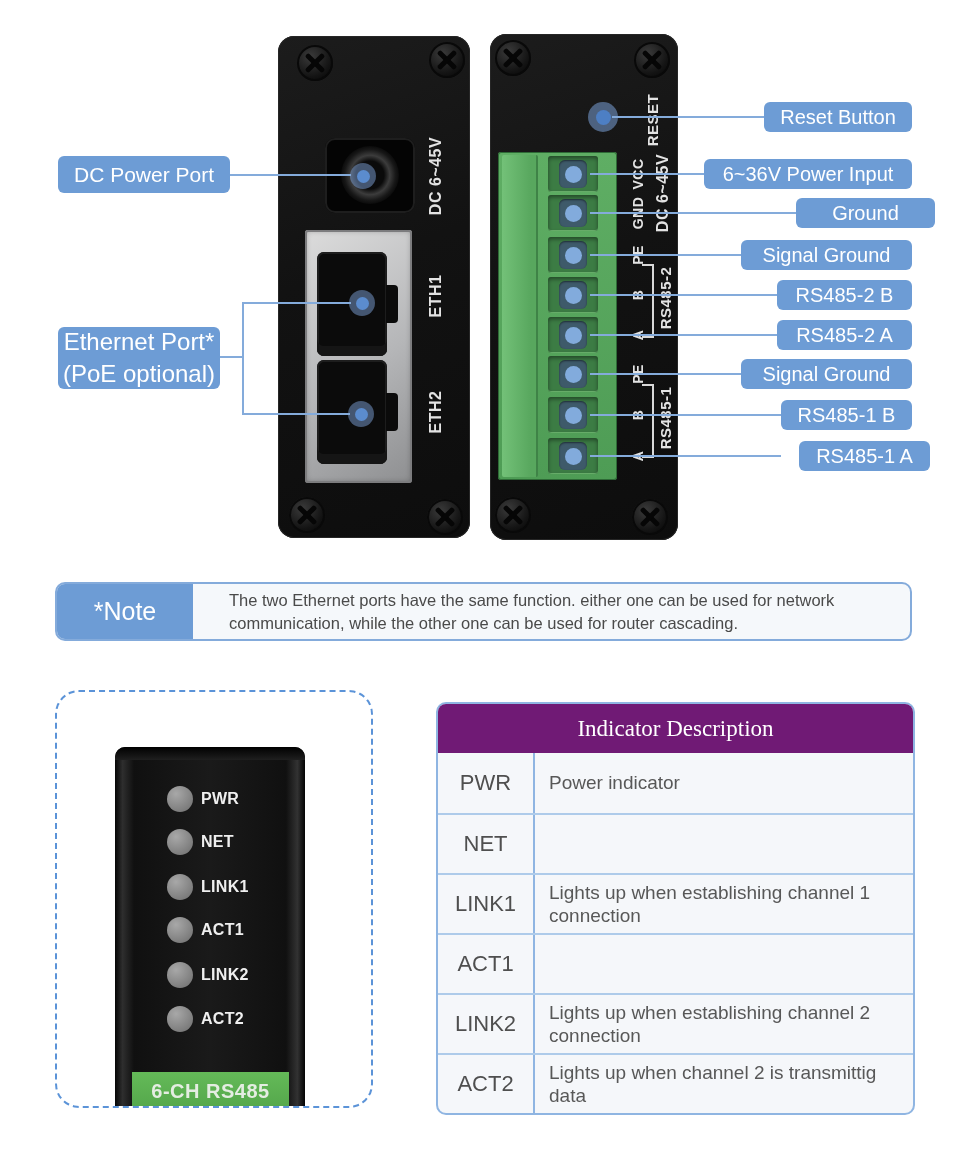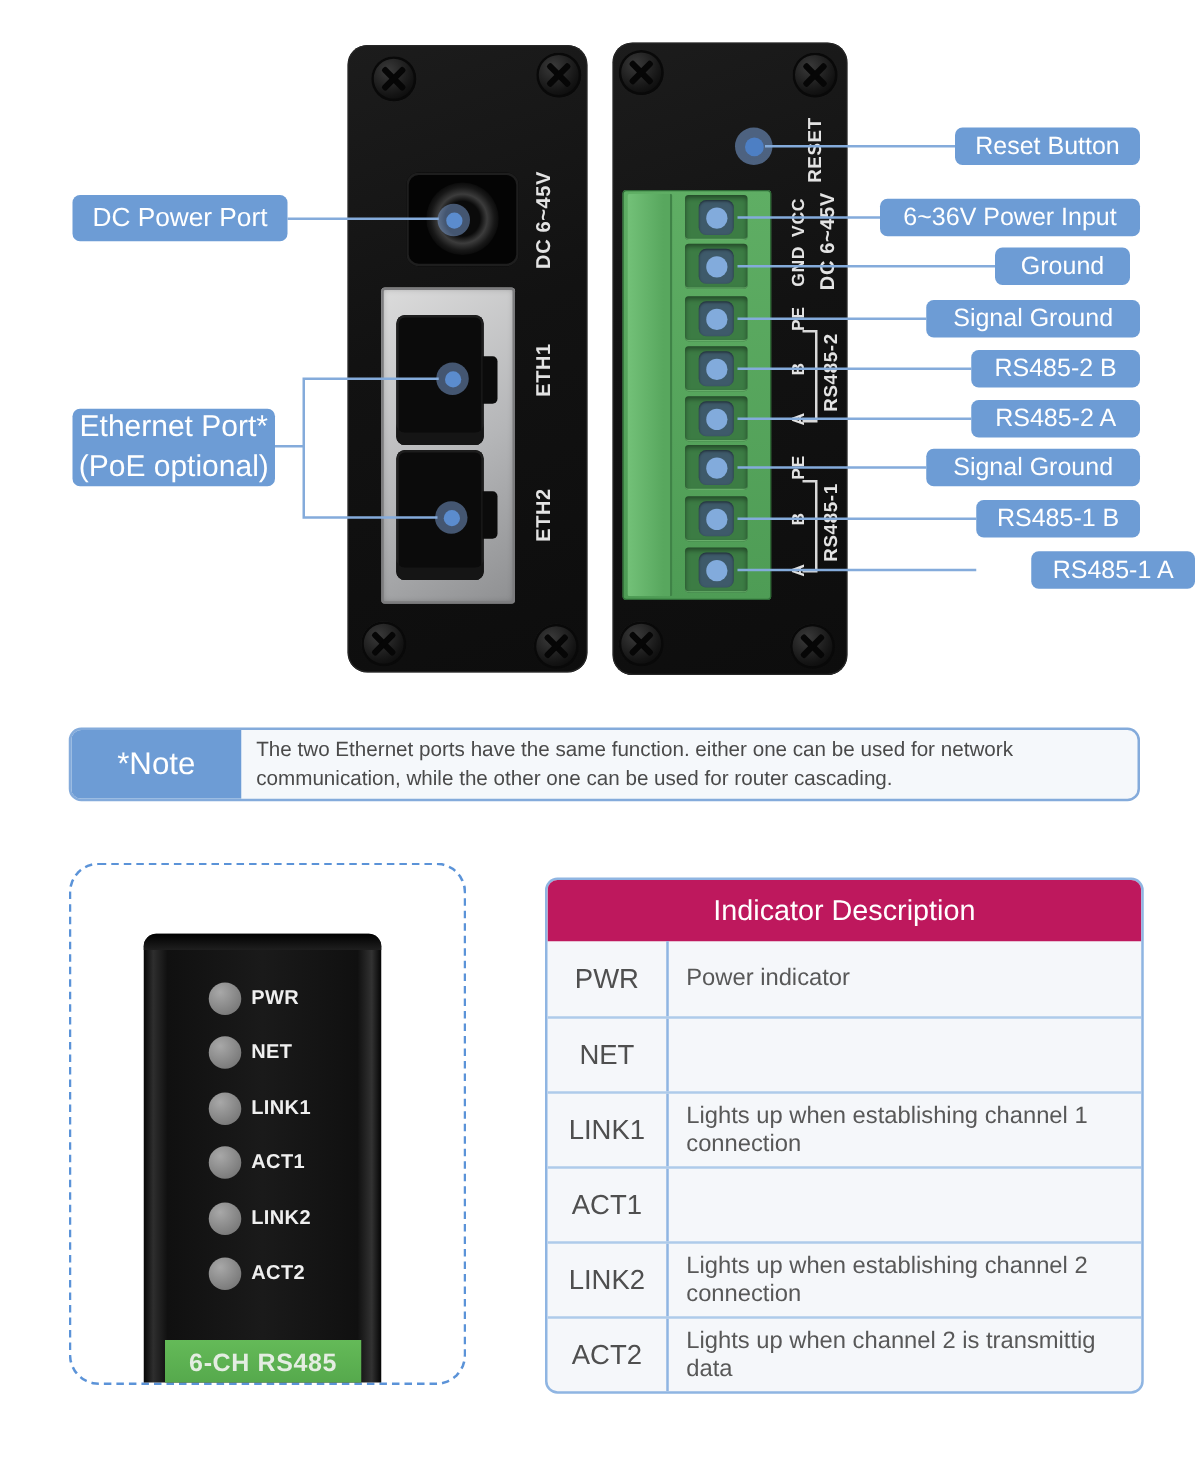--- a/index.html
+++ b/index.html
@@ -72,21 +72,21 @@
   .blabel{position:absolute;background:#6d9cd5;color:#ffffff;border-radius:6px;height:30px;
           line-height:30px;text-align:center;font-size:20px;}
   .blabel-big{position:absolute;background:#6d9cd5;color:#ffffff;border-radius:6px;text-align:center;}
 
   
   .note{position:absolute;left:55px;top:582px;width:857px;height:59px;border:2px solid #84abdb;
         border-radius:10px;display:flex;overflow:hidden;background:#f5f8fb;box-sizing:border-box;}
   .note-label{width:136px;flex:0 0 136px;background:#6d9cd5;color:#ffffff;font-size:25px;
         display:flex;align-items:center;justify-content:center;}
   .note-body{flex:1;display:flex;flex-direction:column;justify-content:center;
-        padding:4px 18px 4px 12px;font-size:16.5px;line-height:1.35;color:#4a4a4a;}
+        padding:4px 18px 4px 36px;font-size:16.5px;line-height:1.35;color:#4a4a4a;}
 
   
   .dashed-box{position:absolute;left:55px;top:690px;width:318px;height:418px;
               border:2px dashed #5b93d8;border-radius:24px;overflow:hidden;background:#ffffff;
               box-sizing:border-box;}
   .front-device{position:absolute;left:58px;top:55px;width:190px;height:363px;
        background:linear-gradient(90deg,#060606 0%,#2e2e2e 4%,#101010 10%,#1a1a1a 50%,#101010 90%,#323232 96%,#040404 100%);
        border-radius:10px 10px 0 0;}
   .front-device::before{content:"";position:absolute;left:0;top:0;right:0;height:13px;
        background:linear-gradient(180deg,#000 0%,#1f1f1f 100%);border-radius:10px 10px 0 0;}
@@ -95,22 +95,22 @@
   .led-label{position:absolute;left:86px;color:#efefef;font-size:16px;font-weight:600;
        letter-spacing:0.3px;line-height:26px;}
   .band{position:absolute;left:17px;top:325px;width:157px;height:38px;
         background:linear-gradient(180deg,#64ba58 0%,#54a74b 100%);
         display:flex;align-items:center;justify-content:center;
         color:#e4ede2;font-size:20px;font-weight:bold;letter-spacing:0.5px;}
 
   
   .itable{position:absolute;left:436px;top:702px;width:479px;border:2px solid #8fb5e2;
           border-radius:10px;overflow:hidden;background:#f5f7fa;box-sizing:border-box;}
-  .itable-header{height:49px;background:#be185d;color:#ffffff;font-size:23px;
-          display:flex;align-items:center;justify-content:center;}
+  .itable-header{height:49px;background:#701a75;color:#ffffff;font-size:23px;
+          display:flex;align-items:center;justify-content:center;font-family:Liberation Serif, serif;}
   .irow{display:flex;height:60px;border-top:2px solid #aecbea;box-sizing:border-box;}
   .irow-name{flex:0 0 97px;border-right:2px solid #8fb5e2;display:flex;align-items:center;
           justify-content:center;font-size:22px;color:#4f4f4f;box-sizing:border-box;}
   .irow-desc{flex:1;display:flex;flex-direction:column;justify-content:center;
           padding:2px 6px 2px 14px;font-size:19px;line-height:1.22;color:#585858;}
 </style>
 </head>
 <body>
 
 <div class="screen">
@@ -231,27 +231,27 @@
   <div class="cline-h" style="left:590px;top:455px;width:191px;"></div>
 
   <div class="blabel-big" style="left:58px;top:156px;width:172px;height:37px;line-height:37px;font-size:21px;">DC Power Port</div>
   <div class="blabel-big" style="left:58px;top:327px;width:162px;height:62px;font-size:24px;display:flex;flex-direction:column;align-items:center;justify-content:center;line-height:1.35;">
     <span>Ethernet Port*</span>
     <span>(PoE optional)</span>
   </div>
 
   <div class="blabel" style="left:764px;top:102px;width:148px;">Reset Button</div>
   <div class="blabel" style="left:704px;top:159px;width:208px;">6~36V Power Input</div>
-  <div class="blabel" style="left:796px;top:198px;width:108px;">Ground</div>
+  <div class="blabel" style="left:796px;top:198px;width:139px;">Ground</div>
   <div class="blabel" style="left:741px;top:240px;width:171px;">Signal Ground</div>
   <div class="blabel" style="left:777px;top:280px;width:135px;">RS485-2 B</div>
   <div class="blabel" style="left:777px;top:320px;width:135px;">RS485-2 A</div>
   <div class="blabel" style="left:741px;top:359px;width:171px;">Signal Ground</div>
   <div class="blabel" style="left:781px;top:400px;width:131px;">RS485-1 B</div>
-  <div class="blabel" style="left:825px;top:441px;width:131px;">RS485-1 A</div>
+  <div class="blabel" style="left:799px;top:441px;width:131px;">RS485-1 A</div>
 
   <div class="note">
     <div class="note-label">*Note</div>
     <div class="note-body">
       <span>The two Ethernet ports have the same function. either one can be used for network communication, while the other one can be used for router cascading.</span>
     </div>
   </div>
 
   <div class="dashed-box">
     <div class="front-device">

